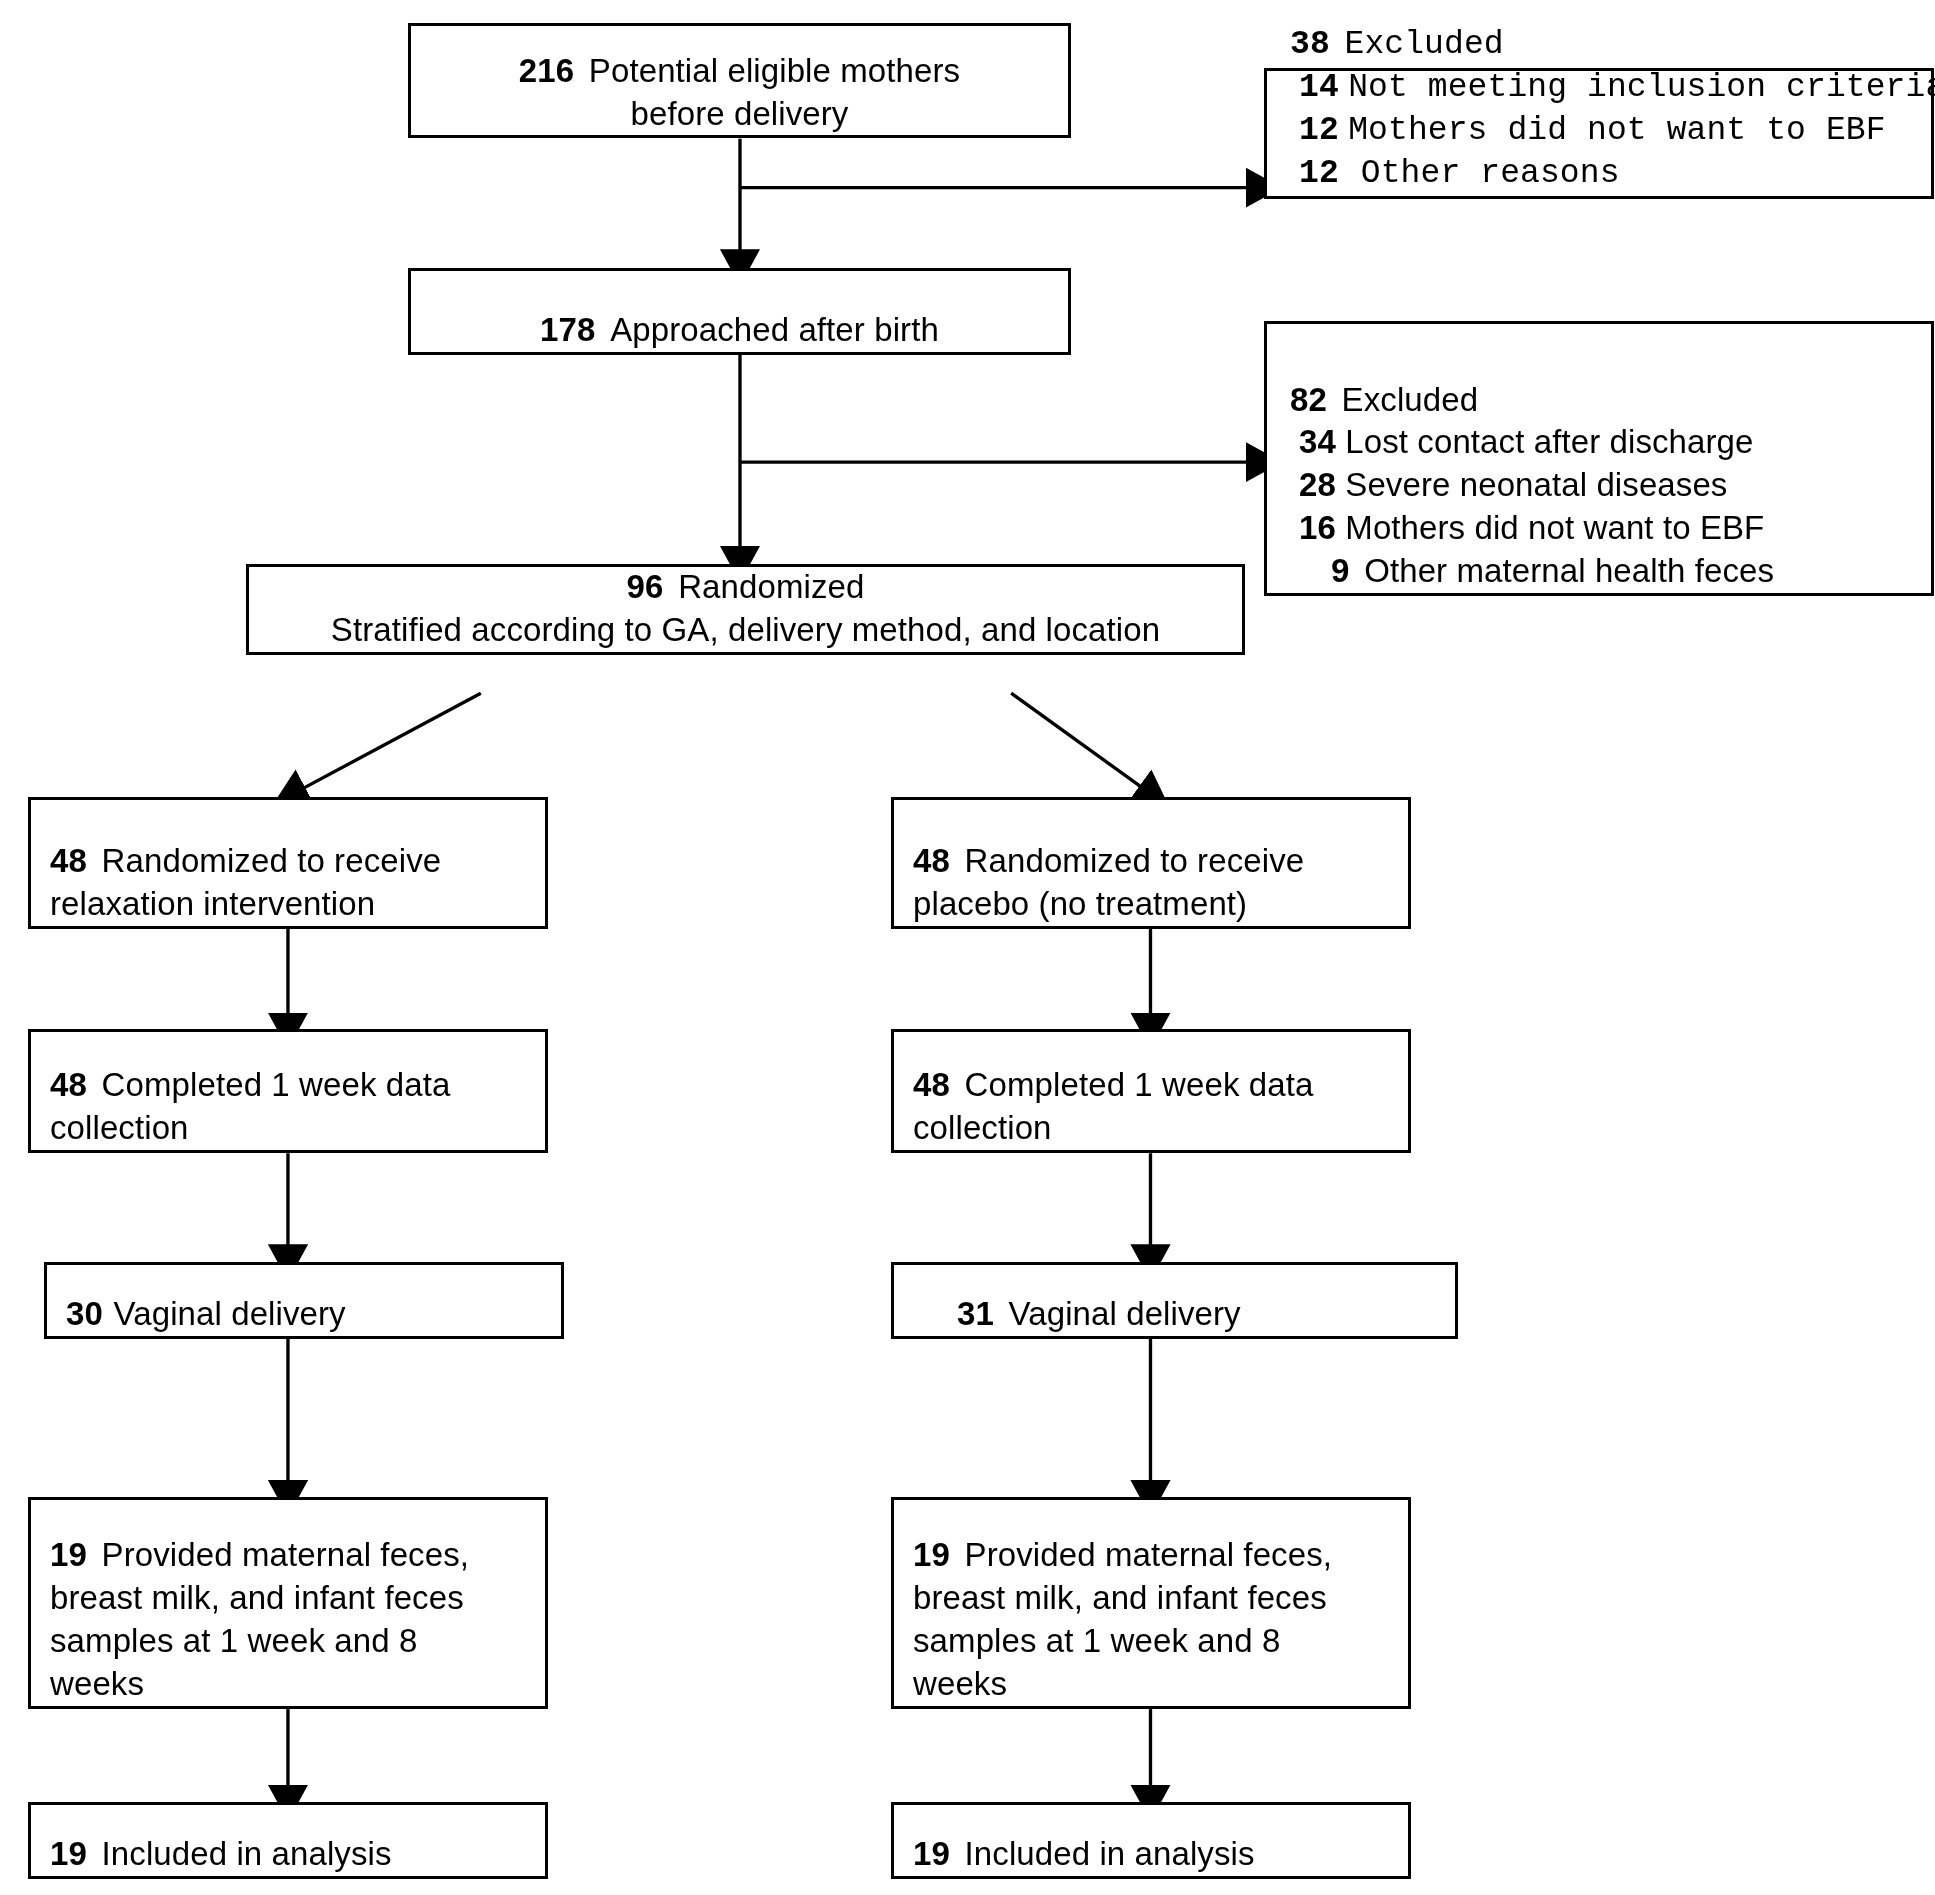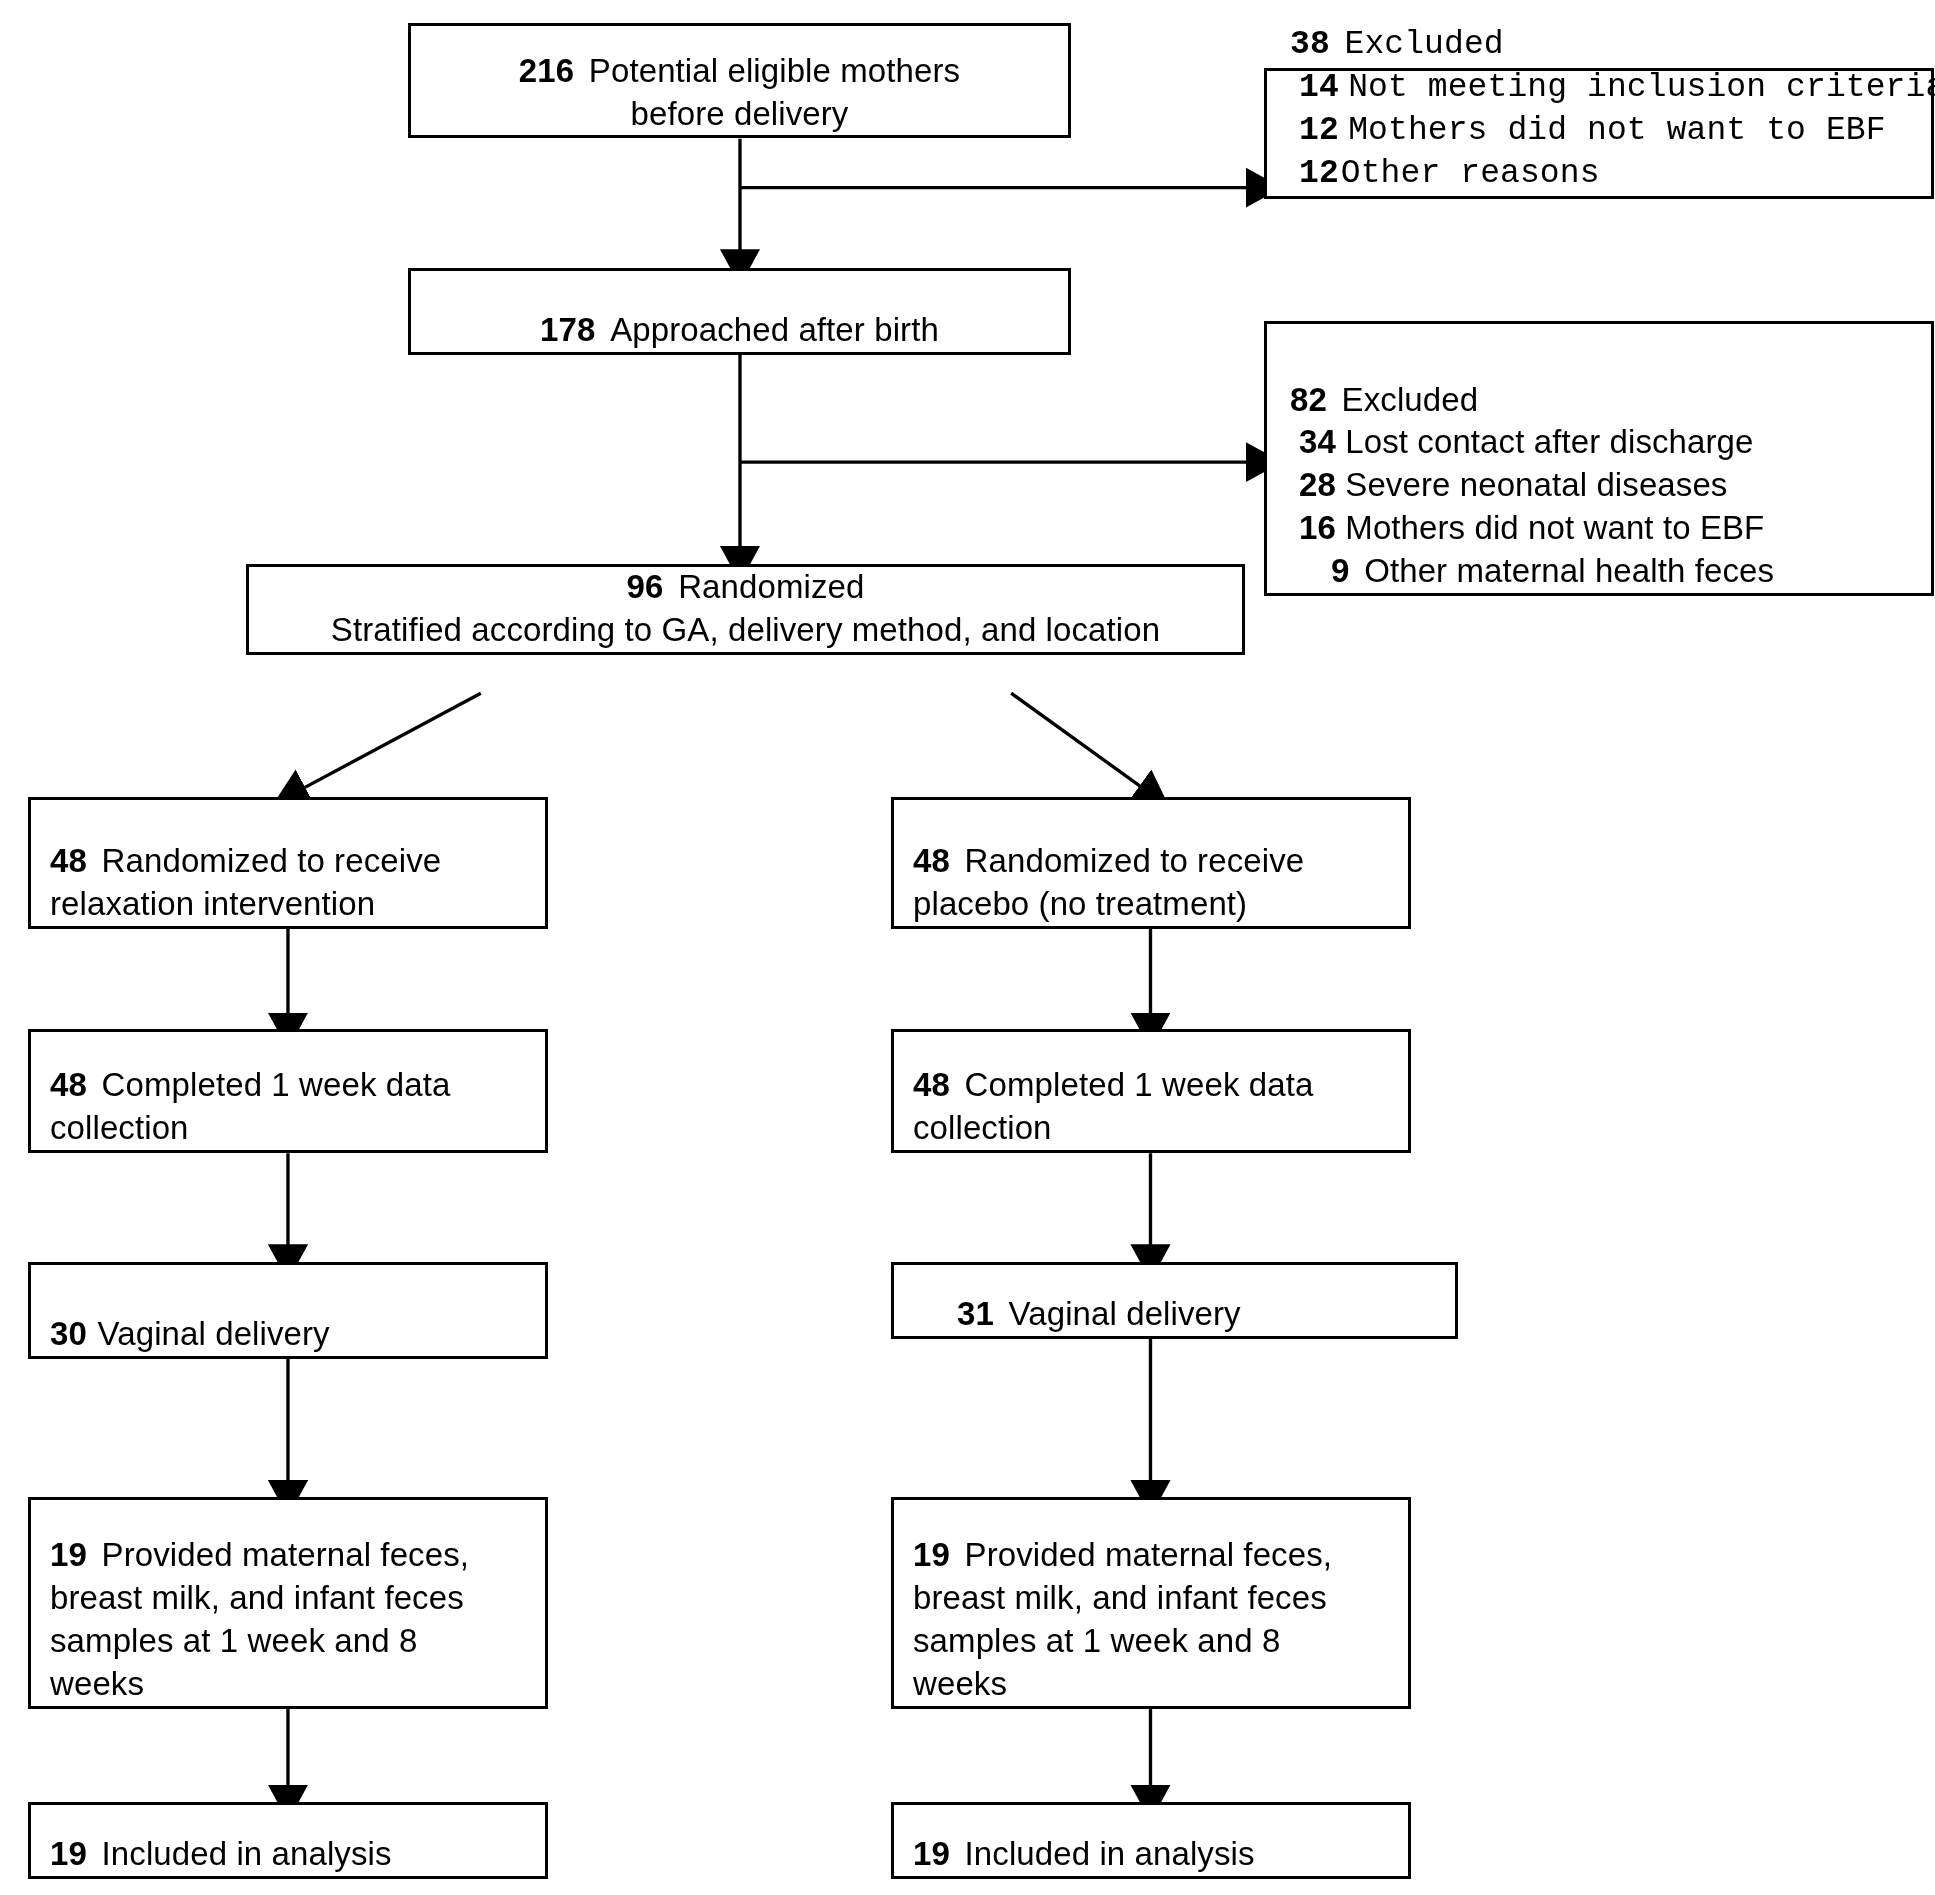--- a/index.html
+++ b/index.html
@@ -83,21 +83,21 @@
 
   <div class="box center" style="left:408px; top:23.4px; width:663px; height:115px;">
     <div class="line"><span class="num">216</span><span style="margin-left:14.7px;">Potential eligible mothers</span></div>
     <div class="line">before delivery</div>
   </div>
 
   <div class="box" style="left:1264px; top:68px; width:670px; height:131px;font-family:Liberation Mono, monospace;">
     <div class="line excl-pad"><span class="num">38</span><span style="margin-left:14.7px;">Excluded</span></div>
     <div class="line excl-pad indent"><span class="num">14</span><span style="margin-left:9.4px;">Not meeting inclusion criteria</span></div>
     <div class="line excl-pad indent"><span class="num">12</span><span style="margin-left:9.4px;">Mothers did not want to EBF</span></div>
-    <div class="line excl-pad indent"><span class="num">12</span><span style="margin-left:2px;">Other reasons</span></div>
+    <div class="line excl-pad indent"><span class="num">12</span><span style="margin-left:22px;">Other reasons</span></div>
   </div>
 
   <div class="box center" style="left:408px; top:268px; width:663px; height:87px;">
     <div class="line"><span class="num">178</span><span style="margin-left:14.7px;">Approached after birth</span></div>
   </div>
 
   <div class="box" style="left:1264px; top:321px; width:670px; height:275px;">
     <div class="line excl-pad"><span class="num">82</span><span style="margin-left:14.7px;">Excluded</span></div>
     <div class="line excl-pad indent"><span class="num">34</span><span style="margin-left:9.4px;">Lost contact after discharge</span></div>
     <div class="line excl-pad indent"><span class="num">28</span><span style="margin-left:9.4px;">Severe neonatal diseases</span></div>
@@ -113,21 +113,21 @@
   <div class="box" style="left:28px; top:797px; width:520px; height:132px;">
     <div class="line pad-l"><span class="num">48</span><span style="margin-left:14.7px;">Randomized to receive</span></div>
     <div class="line pad-l">relaxation intervention</div>
   </div>
 
   <div class="box" style="left:28px; top:1029px; width:520px; height:124px;">
     <div class="line pad-l"><span class="num">48</span><span style="margin-left:14.7px;">Completed 1 week data</span></div>
     <div class="line pad-l">collection</div>
   </div>
 
-  <div class="box" style="left:28px; top:1262px; width:520px; height:97px;">
+  <div class="box" style="left:44px; top:1262px; width:520px; height:77px;">
     <div class="line pad-l"><span class="num">30</span><span style="margin-left:10.7px;">Vaginal delivery</span></div>
   </div>
 
   <div class="box" style="left:28px; top:1497px; width:520px; height:212px;">
     <div class="line pad-l"><span class="num">19</span><span style="margin-left:14.7px;">Provided maternal feces,</span></div>
     <div class="line pad-l">breast milk, and infant feces</div>
     <div class="line pad-l">samples at 1 week and 8</div>
     <div class="line pad-l">weeks</div>
   </div>
 

